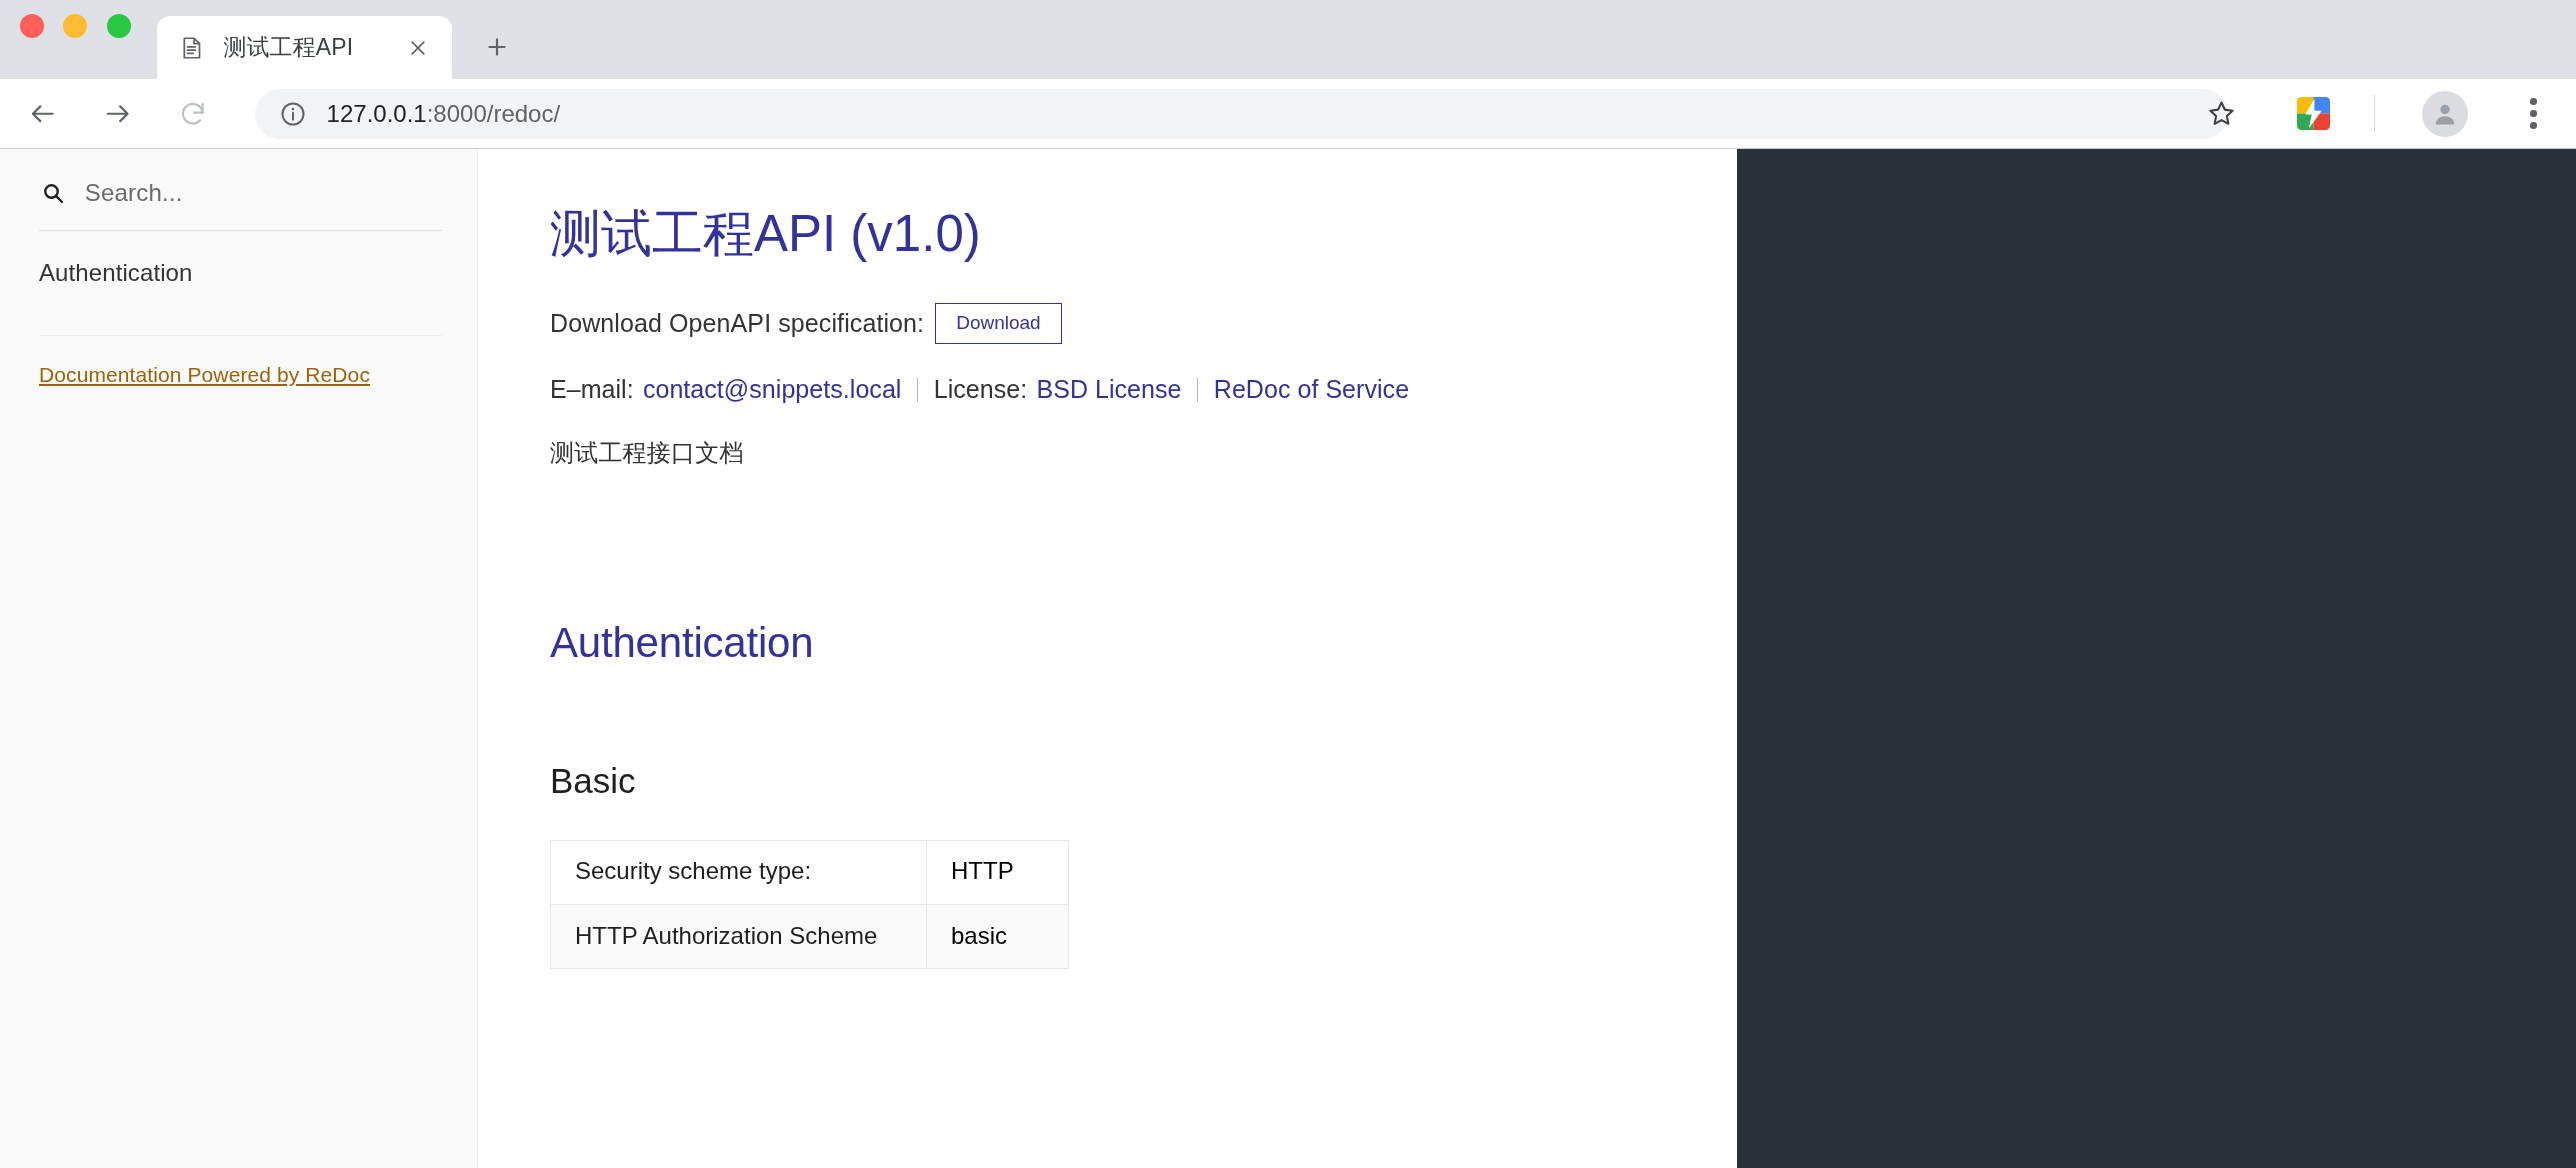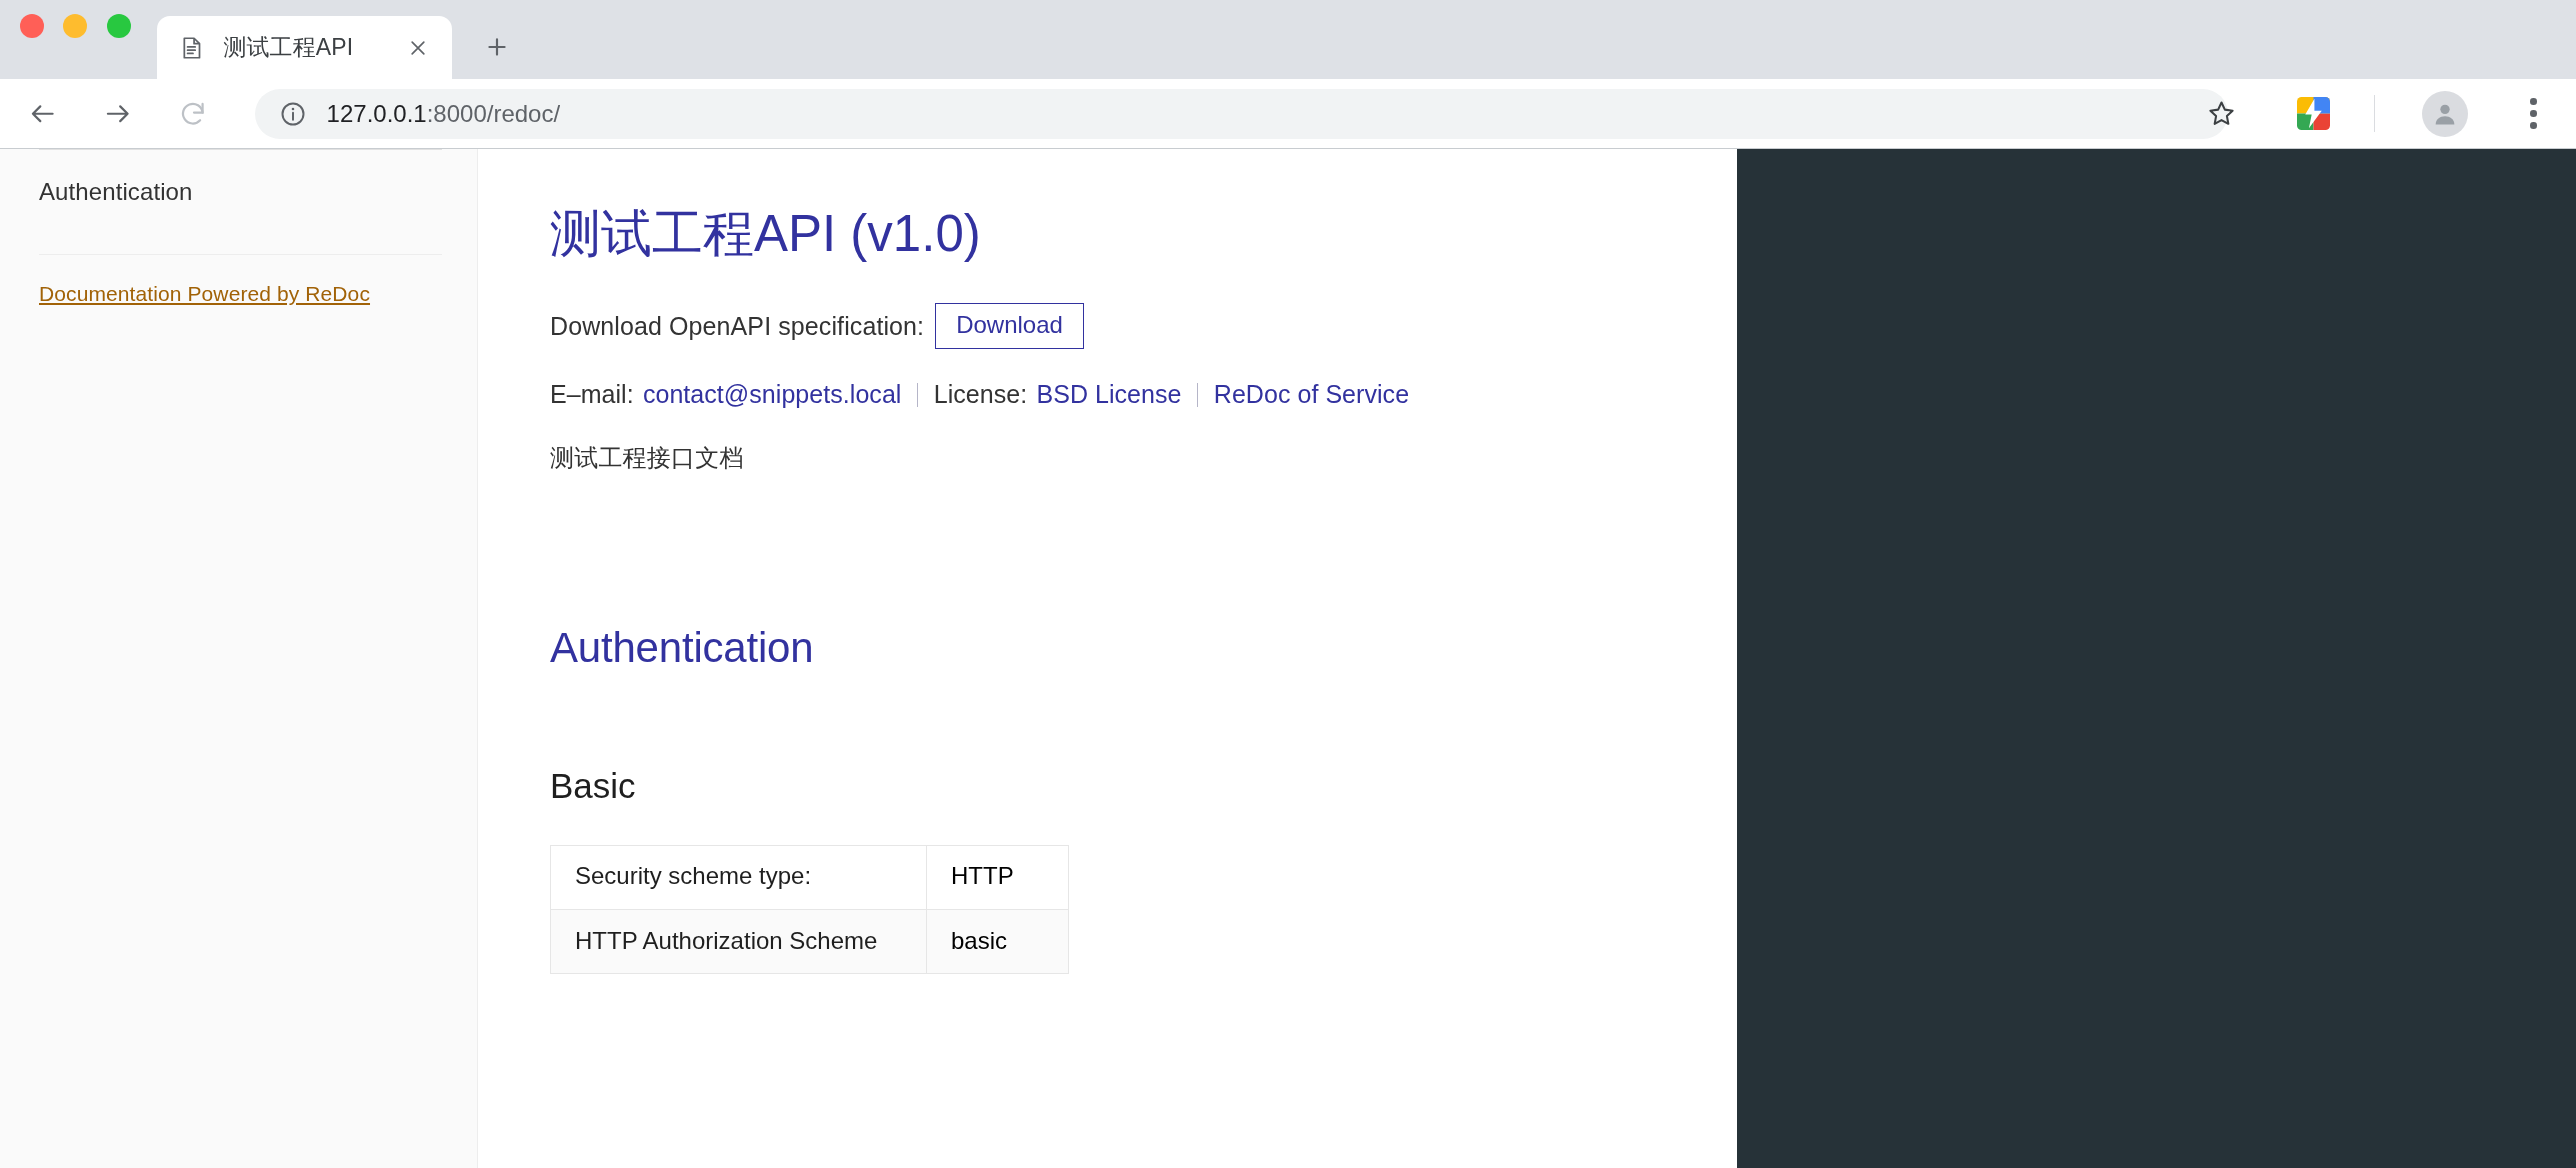--- a/index.html
+++ b/index.html
@@ -275,21 +275,21 @@
     font-size: 25px;
     color: #333333;
     margin-bottom: 29.5px;
   }
   .download-label { margin-right: 11px; letter-spacing: 0.1px; }
   .download-btn {
     border: 1.8px solid #32329f;
     color: #32329f;
     background: transparent;
     font-family: "Liberation Sans", sans-serif;
-    font-size: 24px;
+    font-size: 19px;
     padding: 9.2px 20px 11px 20px;
     line-height: 1;
     border-radius: 0;
   }
 
   .meta-row {
     font-size: 25px;
     color: #333333;
     margin-bottom: 33px;
     letter-spacing: 0.05px;
@@ -451,20 +451,29 @@
     <div class="menu-btn">
       <span class="menu-dot"></span>
       <span class="menu-dot"></span>
       <span class="menu-dot"></span>
     </div>
   </div>
 
   <div class="viewport">
 
     <div class="redoc-sidebar">
+      <div class="search-box">
+        <span class="search-icon-wrap">
+          <svg width="24" height="24" viewBox="0 0 24 24" fill="none" stroke="#212121" stroke-width="2.4" stroke-linecap="round">
+            <circle cx="10.5" cy="10.5" r="6.2"></circle>
+            <path d="M15.2 15.2L21 21"></path>
+          </svg>
+        </span>
+        <span class="search-placeholder">Search...</span>
+      </div>
       <div class="search-underline"></div>
 
       <div class="menu-list">
         <div class="menu-item">
           <span>Authentication</span>
         </div>
       </div>
 
       <div class="sidebar-divider"></div>
 

